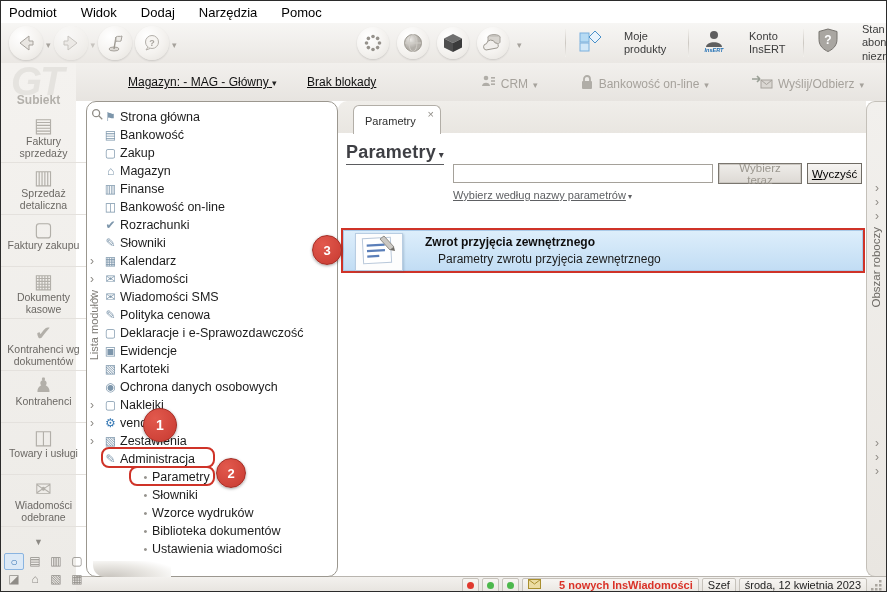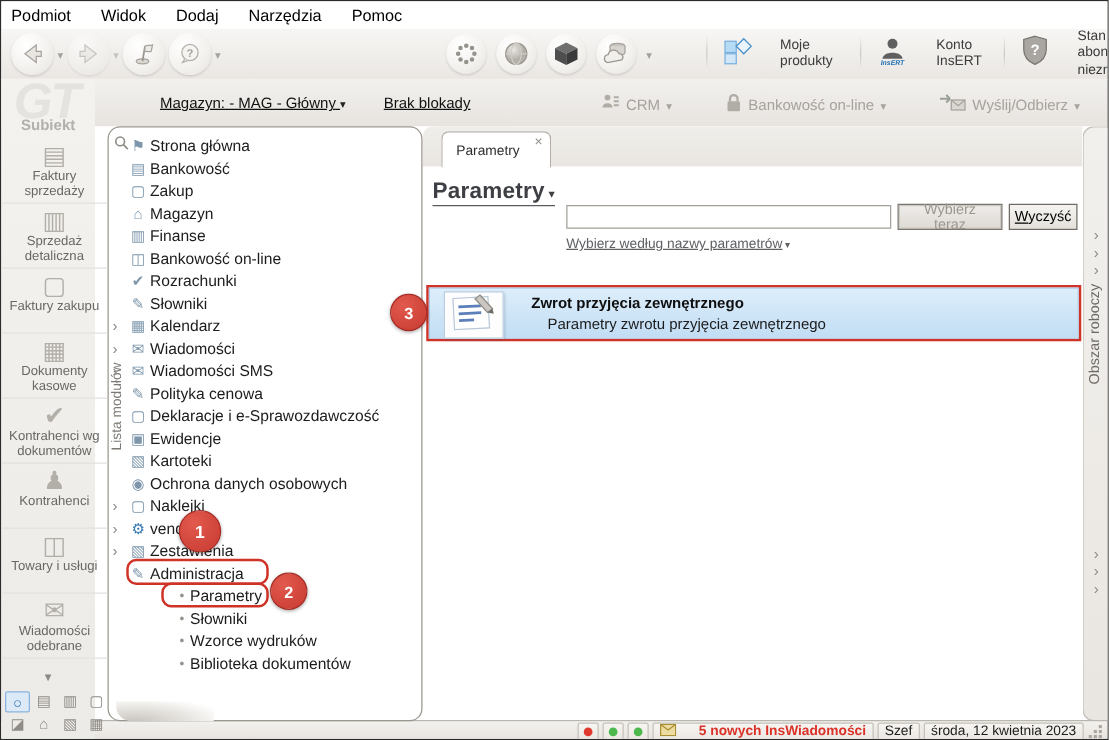--- a/index.html
+++ b/index.html
@@ -433,20 +433,26 @@
           <span class="indent"></span>
           <span class="bullet"></span>
           <span class="t-label">Wzorce wydruków</span>
         </div>
         <div class="t-row child">
           <span class="exp"></span>
           <span class="indent"></span>
           <span class="bullet"></span>
           <span class="t-label">Biblioteka dokumentów</span>
         </div>
+        <div class="t-row child">
+          <span class="exp"></span>
+          <span class="indent"></span>
+          <span class="bullet"></span>
+          <span class="t-label">Ustawienia wiadomości</span>
+        </div>
       </div>
     <div class="red-outline" style="left:14px;top:345px;width:114px;height:21px;"></div>
     <div class="red-outline" style="left:42px;top:364px;width:86px;height:20px;"></div>
   </div>
 
   <div class="workspace">
     <div class="tabstrip"></div>
     <div class="ws-body"></div>
     <div class="tab">
       <span class="tab-label">Parametry</span>

